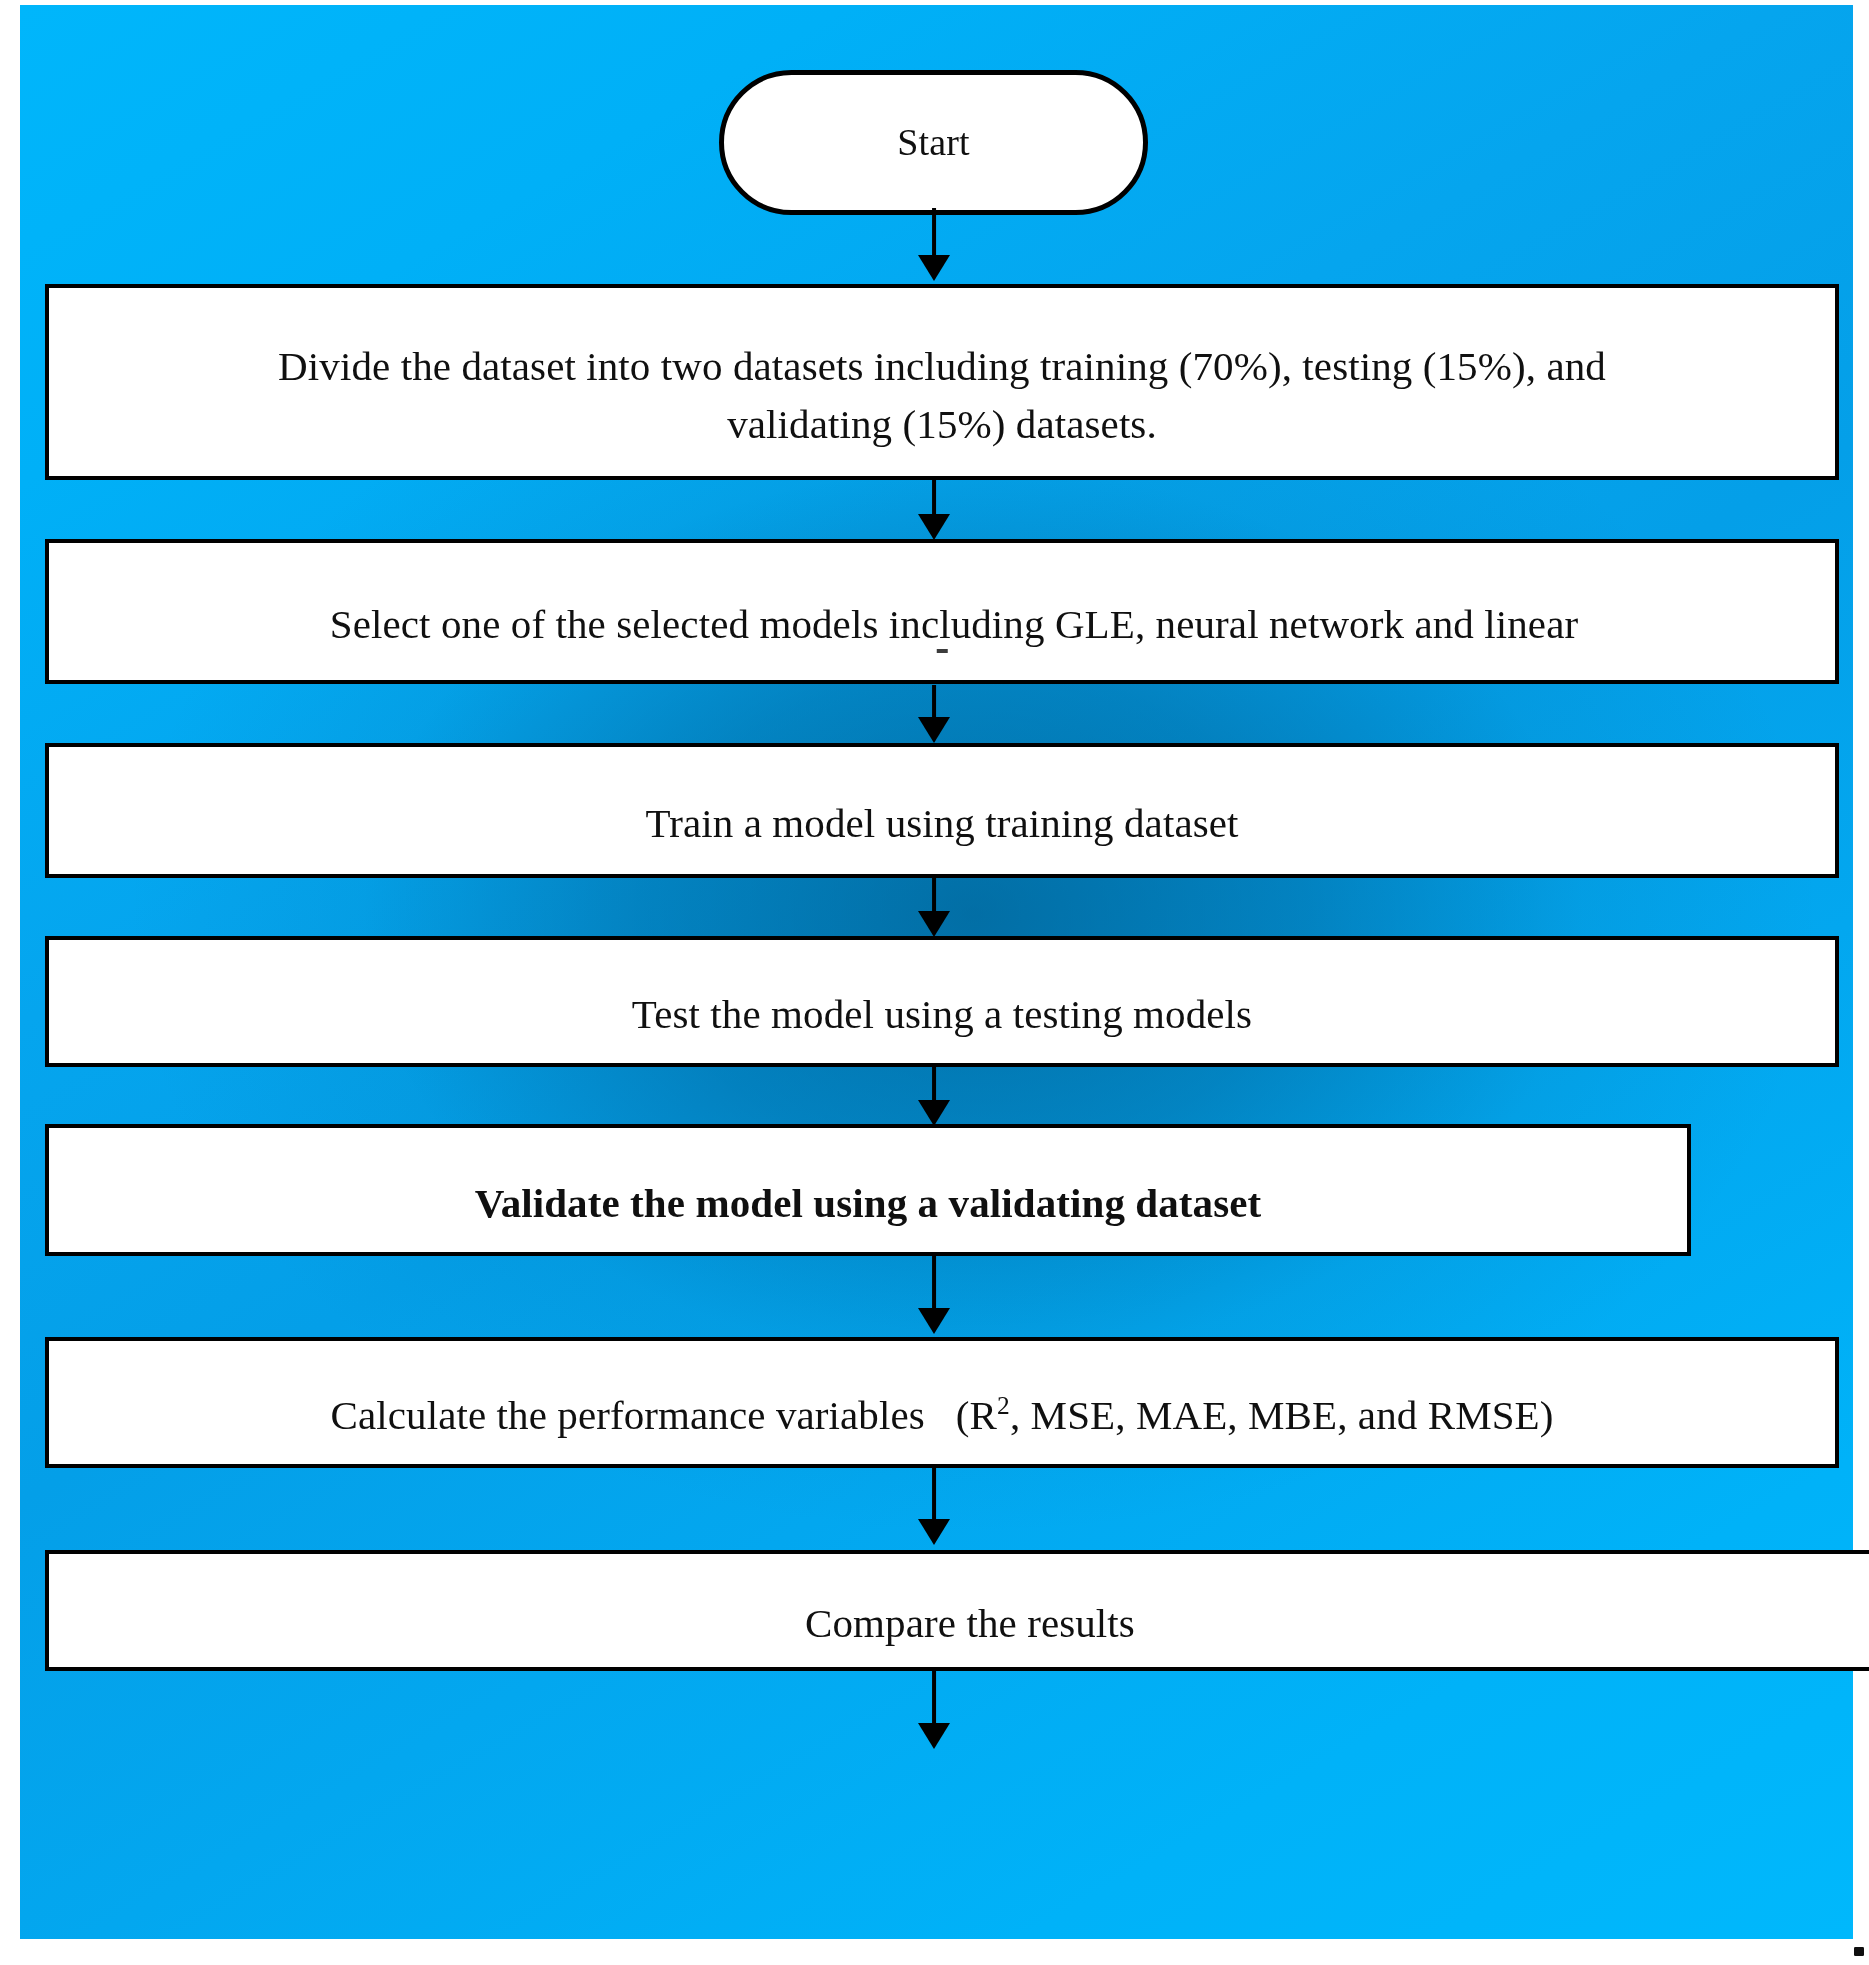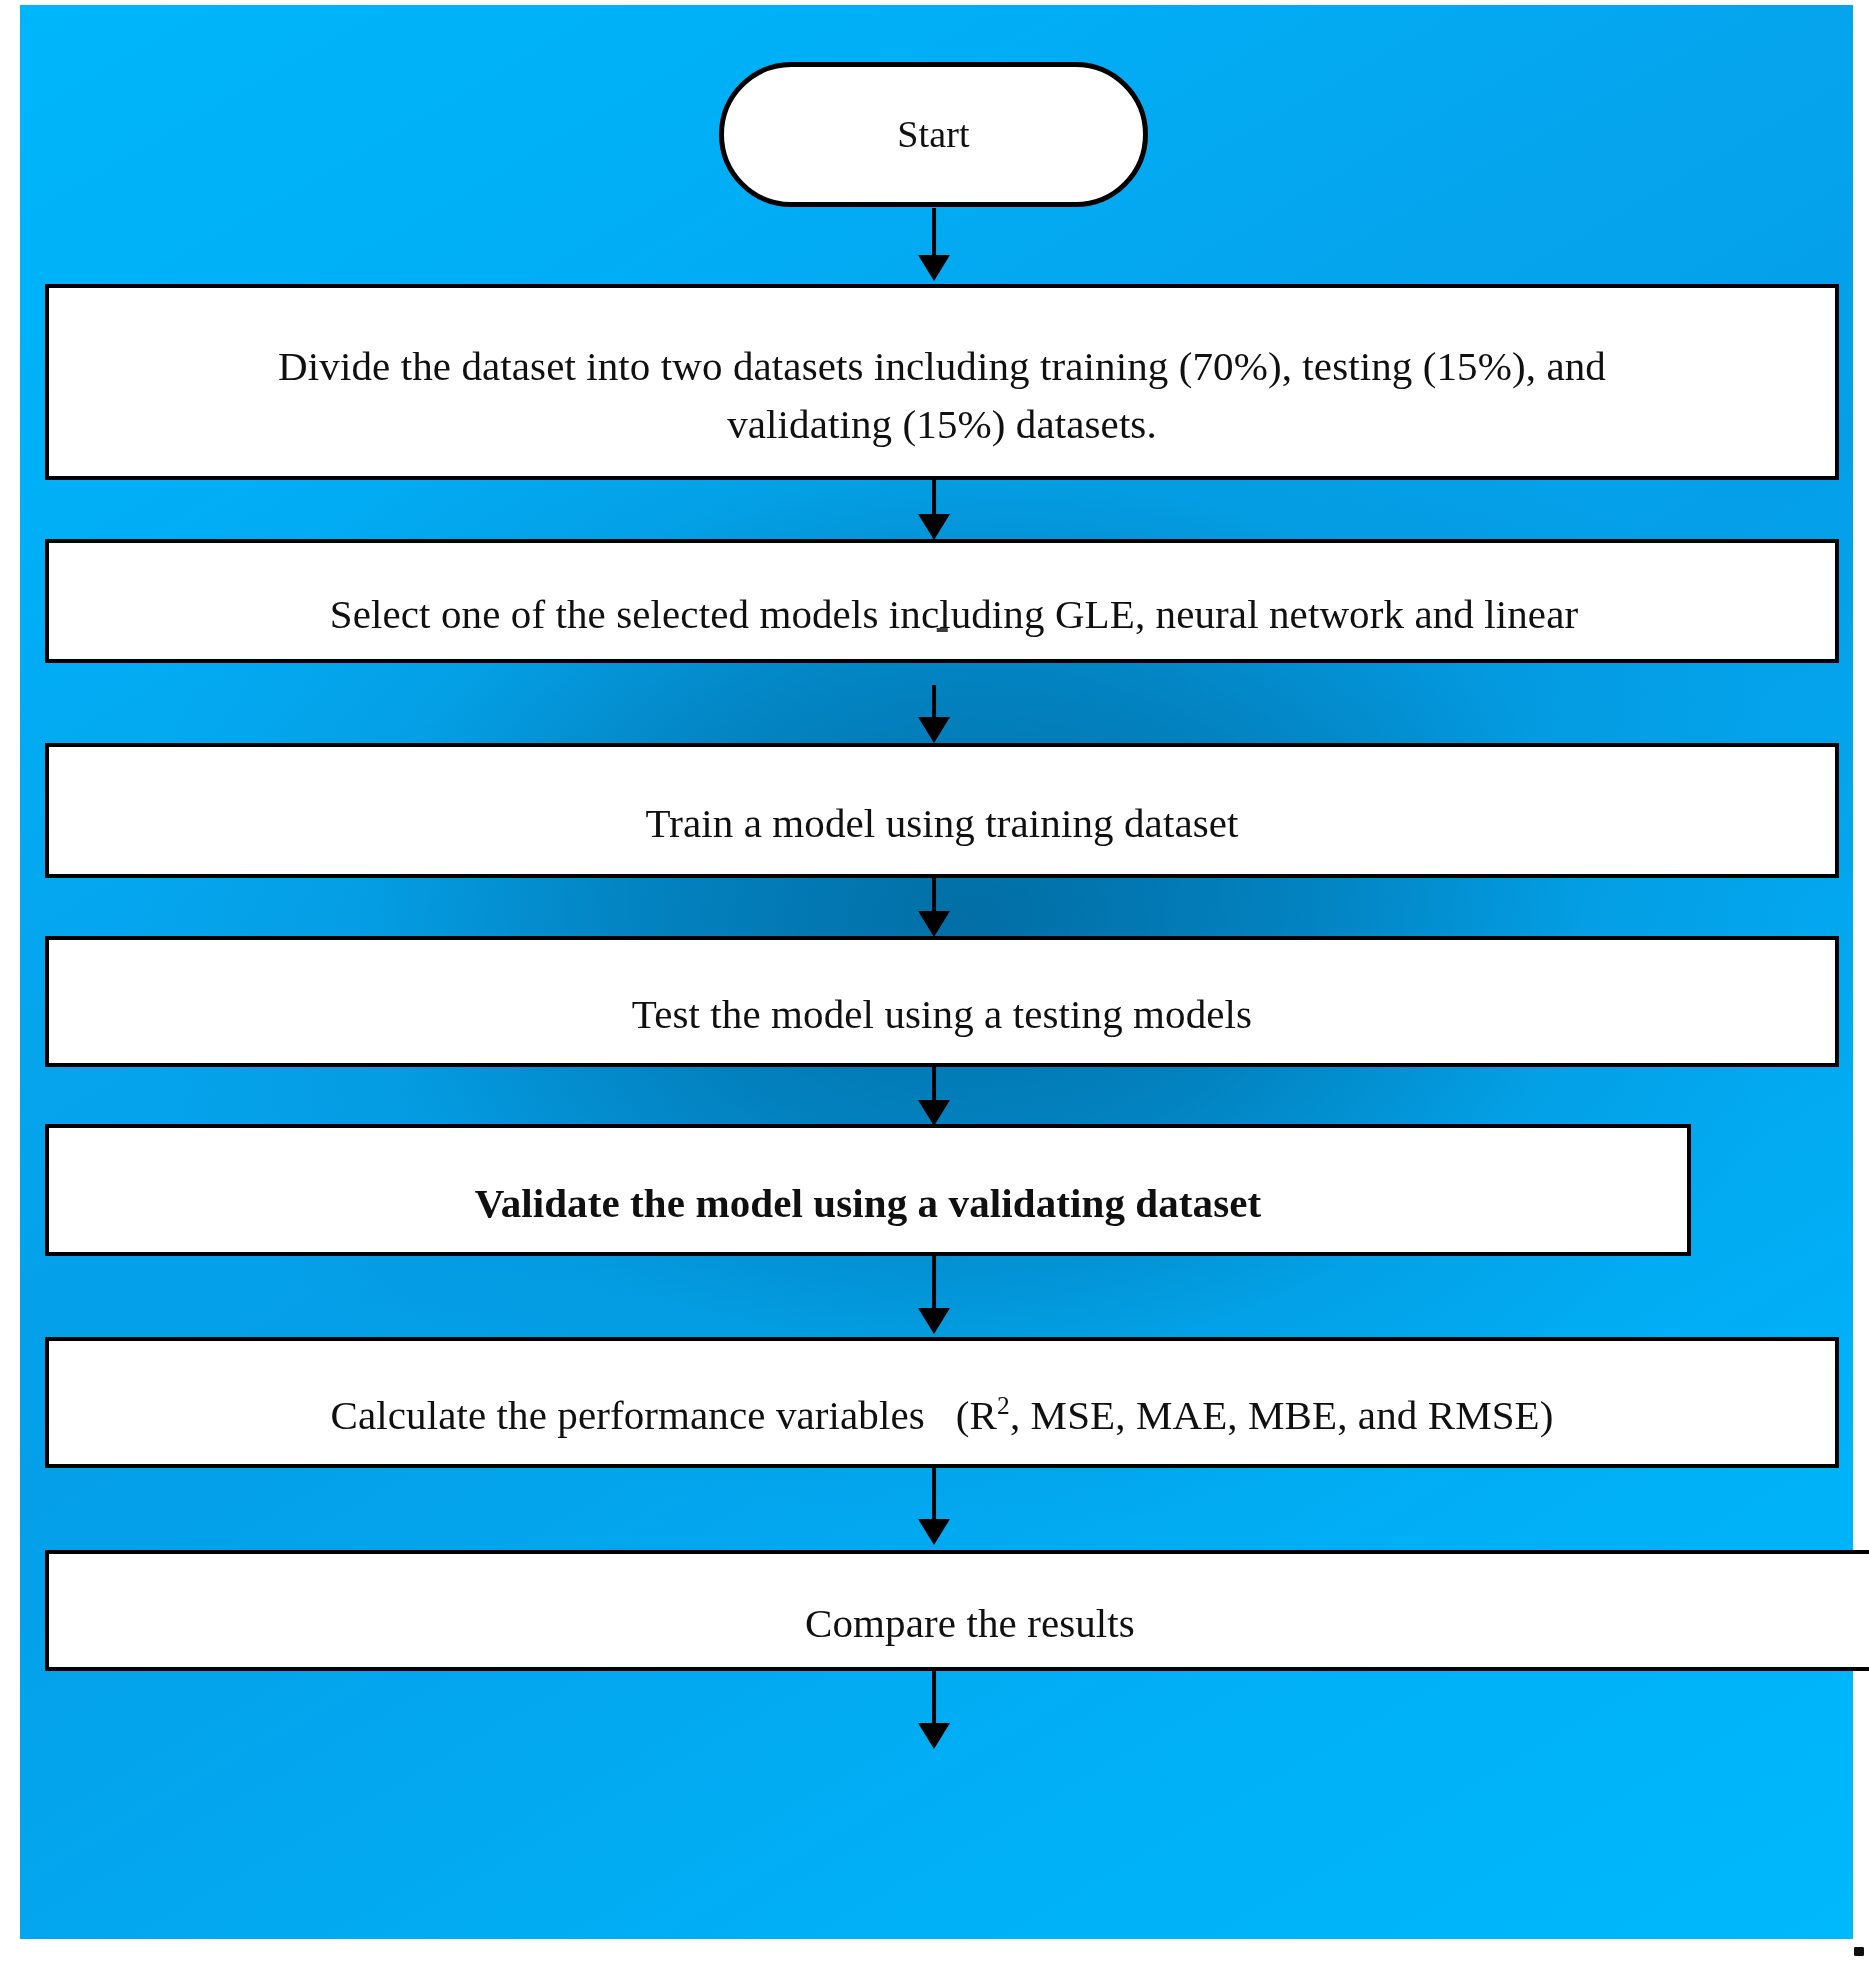--- a/index.html
+++ b/index.html
@@ -108,39 +108,39 @@
     border-radius: 1.3px;
   }
 </style>
 </head>
 <body>
 
 <div id="canvas">
 
   <div id="backdrop"></div>
 
-  <div class="node terminal" style="left:719px; top:62px; width:429px; height:145px;">
+  <div class="node terminal" style="left:719px; top:70px; width:429px; height:145px;">
     <span class="node-label t-term">Start</span>
   </div>
 
   <div class="connector" style="top:208px; height:56px;"></div>
   <div class="arrowhead" style="top:255px;"></div>
 
   <div class="node" style="left:45px; top:284px; width:1794px; height:196px;">
     <div class="node-label t-proc">
       <span>Divide the dataset into two datasets including training (70%), testing (15%), and</span>
       <br>
       <span>validating (15%) datasets.</span>
     </div>
   </div>
 
   <div class="connector" style="top:480px; height:46px;"></div>
   <div class="arrowhead" style="top:514px;"></div>
 
-  <div class="node" style="left:45px; top:539px; width:1794px; height:124px;padding-left:24px;">
+  <div class="node" style="left:45px; top:539px; width:1794px; height:145px;padding-left:24px;">
     <div class="node-label t-proc">
       <span>Select one of the selected models including GLE, neural network and linear</span>
     </div>
     <span class="stray-dash"></span>
   </div>
 
   <div class="connector" style="top:685px; height:45px;"></div>
   <div class="arrowhead" style="top:717px;"></div>
 
   <div class="node" style="left:45px; top:743px; width:1794px; height:135px;">

